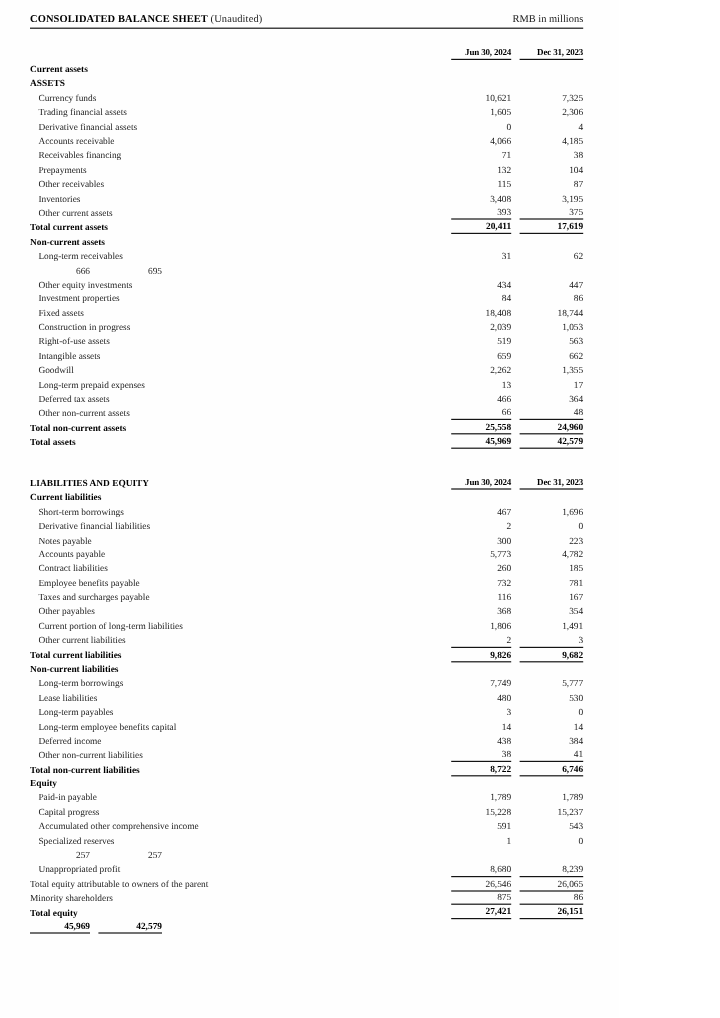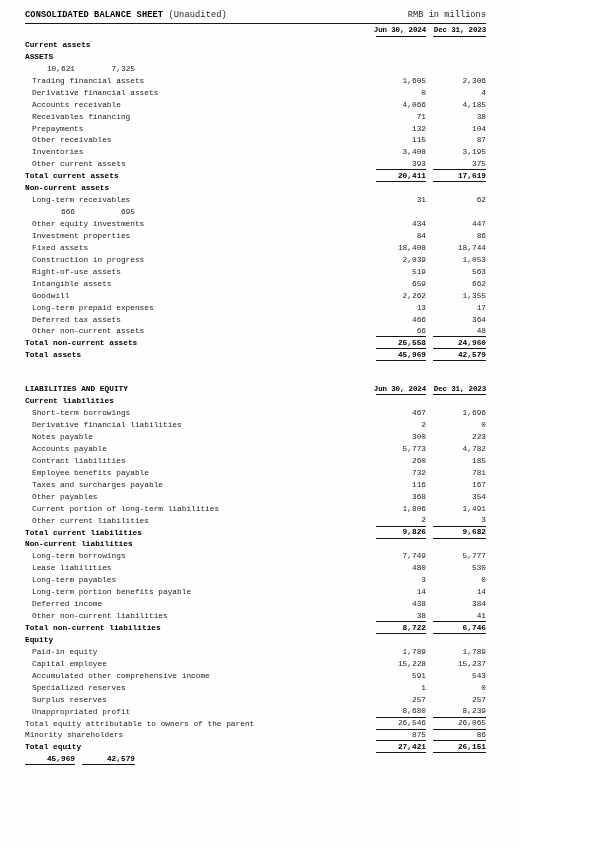--- a/index.html
+++ b/index.html
@@ -2,36 +2,36 @@
 <html><head>
 <meta charset="utf-8">
 <style>
   html,body{margin:0;padding:0;background:#ffffff;}
   .page{
     position:relative;
     width:516px;height:848px;
     background:#fefefe;
     box-sizing:border-box;
     padding:10px 30px 0 25px;
-    font-family:Liberation Mono, monospace;
+    font-family:Liberation Serif, serif;
     color:#1a1a1a;
     overflow:hidden;
   }
   
   .doc-header{
     display:flex;justify-content:space-between;align-items:flex-end;
     border-bottom:1.6px solid #161616;
     padding-bottom:3px;
   }
   .doc-title{font-size:8.7px;letter-spacing:0.1px;}
   .doc-title .t-main{font-weight:bold;color:#000;}
   .doc-title .t-suffix{font-weight:normal;color:#1a1a1a;}
   .doc-unit{font-size:8.7px;color:#1a1a1a;}
   
-  .sheet{font-size:7.8px;}
+  .sheet{margin-top:13px;font-size:7.8px;}
   .row{display:flex;align-items:center;height:11.95px;}
   .row .label{flex:1;white-space:nowrap;overflow:hidden;}
   .row .c{
     width:50px;box-sizing:border-box;align-self:stretch;
     display:flex;align-items:center;justify-content:flex-end;
     white-space:nowrap;
   }
   .row .c.c2{width:53px;margin-left:7px;}
   .row .c.rule{border-bottom:1.7px solid #141414;}
   
@@ -69,20 +69,21 @@
         <span class="label">Current assets</span>
         <span class="c c1"></span>
         <span class="c c2"></span>
       </div>
       <div class="row section">
         <span class="label">ASSETS</span>
         <span class="c c1"></span>
         <span class="c c2"></span>
       </div>
       <div class="row item">
+        <span class="label">Currency funds</span>
         <span class="c c1">10,621</span>
         <span class="c c2">7,325</span>
       </div>
       <div class="row item">
         <span class="label">Trading financial assets</span>
         <span class="c c1">1,605</span>
         <span class="c c2">2,306</span>
       </div>
       <div class="row item">
         <span class="label">Derivative financial assets</span>
@@ -278,21 +279,21 @@
         <span class="label">Lease liabilities</span>
         <span class="c c1">480</span>
         <span class="c c2">530</span>
       </div>
       <div class="row item">
         <span class="label">Long-term payables</span>
         <span class="c c1">3</span>
         <span class="c c2">0</span>
       </div>
       <div class="row item">
-        <span class="label">Long-term portion benefits payable</span>
+        <span class="label">Long-term employee benefits capital</span>
         <span class="c c1">14</span>
         <span class="c c2">14</span>
       </div>
       <div class="row item">
         <span class="label">Deferred income</span>
         <span class="c c1">438</span>
         <span class="c c2">384</span>
       </div>
       <div class="row item">
         <span class="label">Other non-current liabilities</span>
@@ -303,41 +304,40 @@
         <span class="label">Total non-current liabilities</span>
         <span class="c c1 rule">8,722</span>
         <span class="c c2 rule">6,746</span>
       </div>
       <div class="row section">
         <span class="label">Equity</span>
         <span class="c c1"></span>
         <span class="c c2"></span>
       </div>
       <div class="row item">
-        <span class="label">Paid-in equity</span>
+        <span class="label">Paid-in payable</span>
         <span class="c c1">1,789</span>
         <span class="c c2">1,789</span>
       </div>
       <div class="row item">
-        <span class="label">Capital employee</span>
+        <span class="label">Capital progress</span>
         <span class="c c1">15,228</span>
         <span class="c c2">15,237</span>
       </div>
       <div class="row item">
         <span class="label">Accumulated other comprehensive income</span>
         <span class="c c1">591</span>
         <span class="c c2">543</span>
       </div>
       <div class="row item">
         <span class="label">Specialized reserves</span>
         <span class="c c1">1</span>
         <span class="c c2">0</span>
       </div>
       <div class="row item">
-        <span class="label">Surplus reserves</span>
         <span class="c c1">257</span>
         <span class="c c2">257</span>
       </div>
       <div class="row item">
         <span class="label">Unappropriated profit</span>
         <span class="c c1 rule">8,680</span>
         <span class="c c2 rule">8,239</span>
       </div>
       <div class="row plain">
         <span class="label">Total equity attributable to owners of the parent</span>

